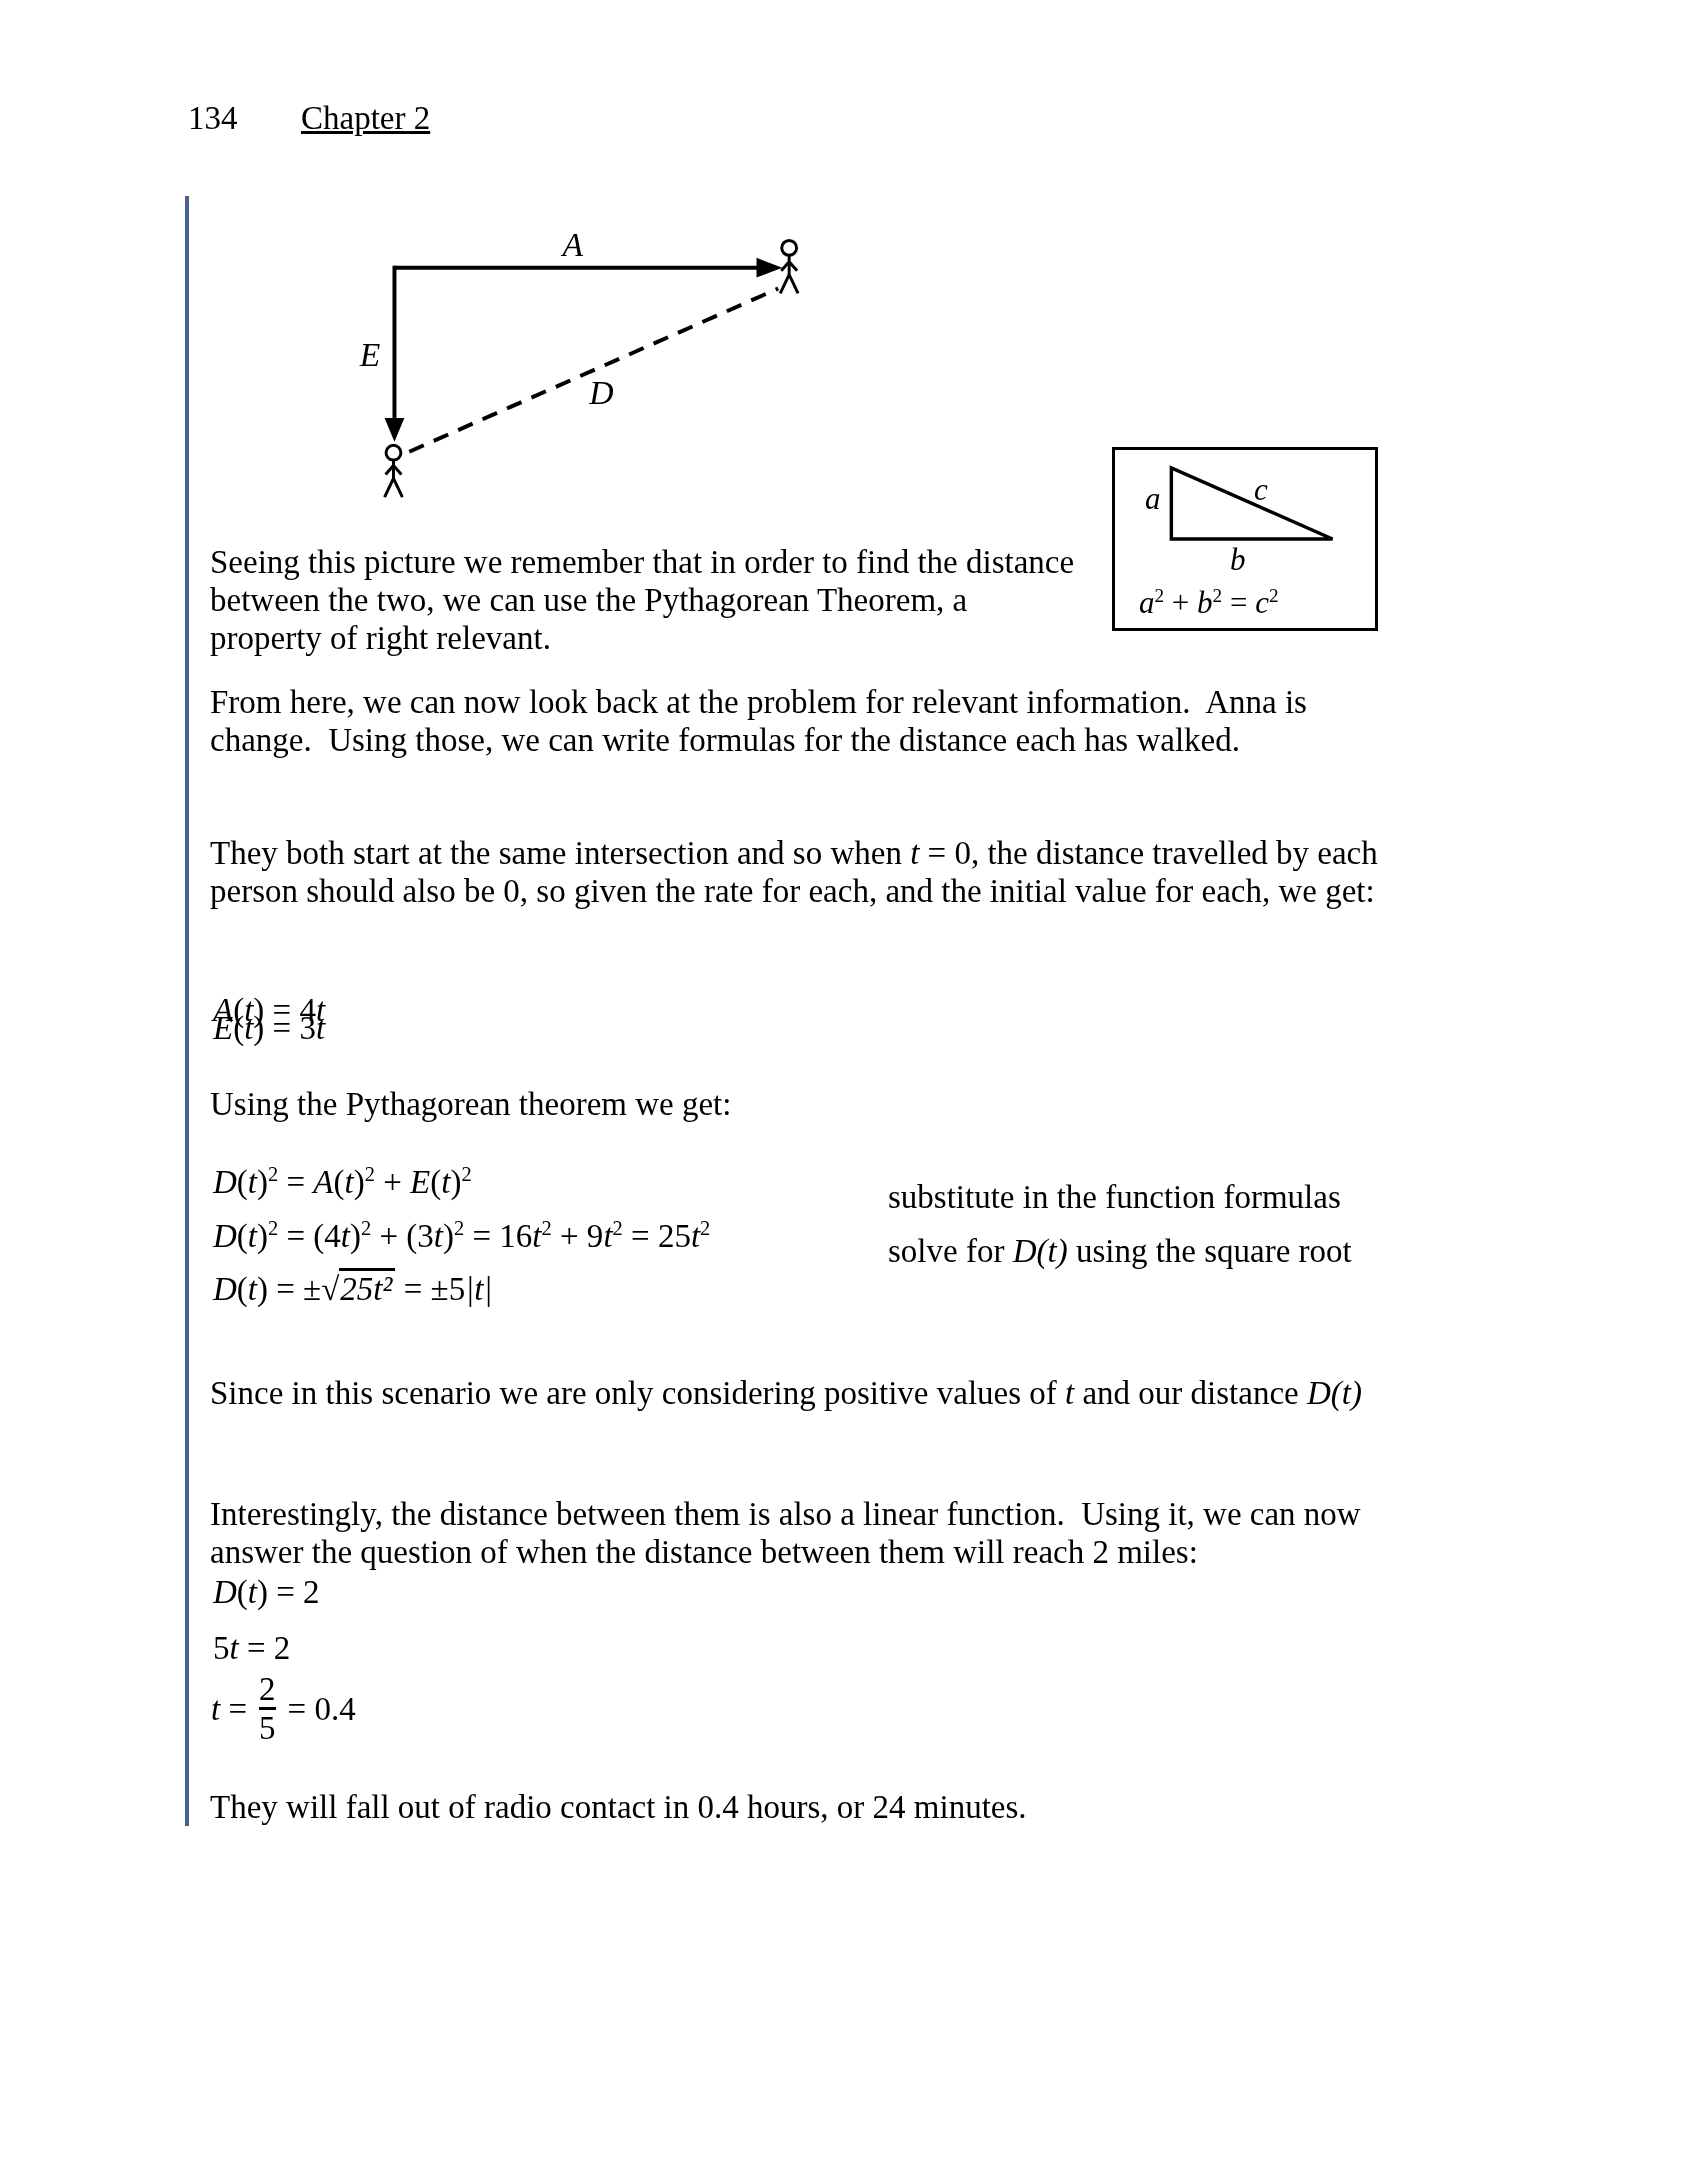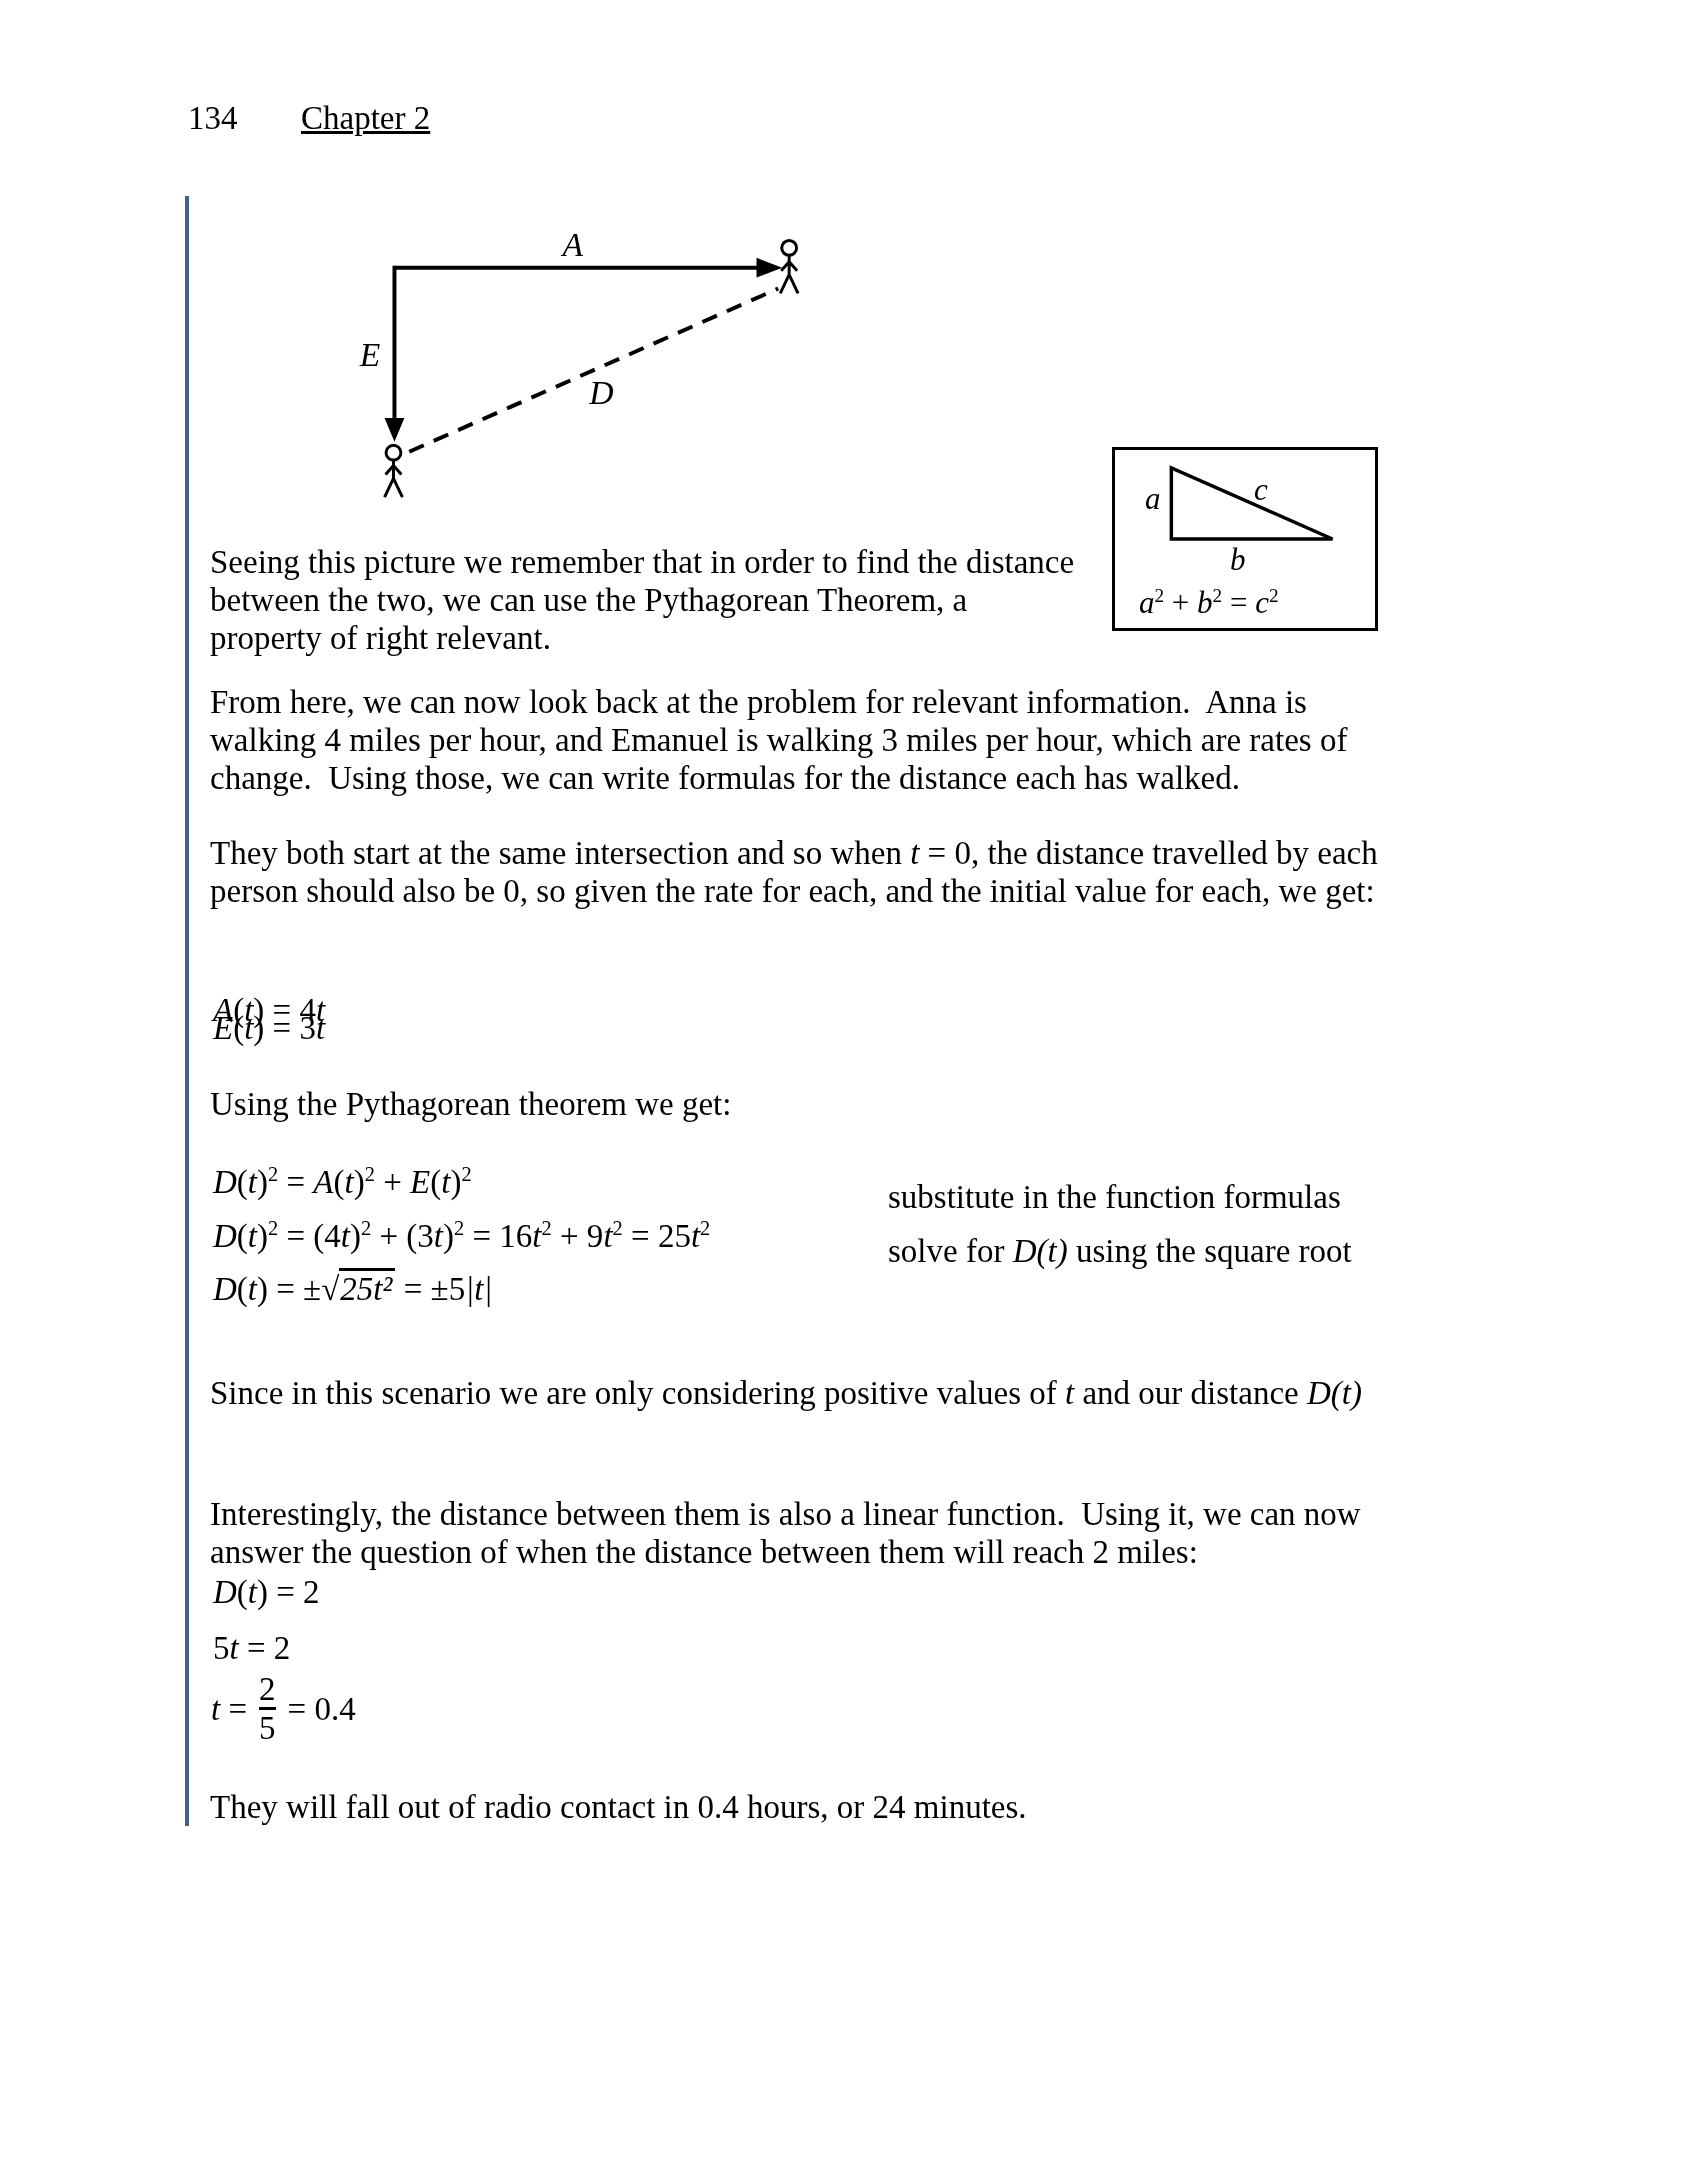--- a/index.html
+++ b/index.html
@@ -71,21 +71,20 @@
 </div>
 
 <div class="abs para" style="left:210px; top:543px; width:891px;">
     <div class="line"><span>Seeing this picture we remember that in order to find the distance</span></div>
     <div class="line"><span>between the two, we can use the Pythagorean Theorem, a</span></div>
     <div class="line"><span>property of right relevant.</span></div>
   </div>
 
 <div class="abs para" style="left:210px; top:683px;">
     <div class="line"><span>From here, we can now look back at the problem for relevant information.  Anna is</span></div>
-    <div class="line"><span>walking 4 miles per hour, and Emanuel is walking 3 miles per hour, which are rates of</span></div>
     <div class="line"><span>change.  Using those, we can write formulas for the distance each has walked.</span></div>
   </div>
 
 <div class="abs para" style="left:210px; top:834px;">
     <div class="line"><span>They both start at the same intersection and so when </span><span class="it">t</span><span> = 0, the distance travelled by each</span></div>
     <div class="line"><span>person should also be 0, so given the rate for each, and the initial value for each, we get:</span></div>
   </div>
 
 <div class="abs eq" style="left:213px; top:988px;"><span class="it">A</span><span>(</span><span class="it">t</span><span>) = 4</span><span class="it">t</span></div>
 <div class="abs eq" style="left:213px; top:1006px;text-align:right;"><span class="it">E</span><span>(</span><span class="it">t</span><span>) = 3</span><span class="it">t</span></div>

